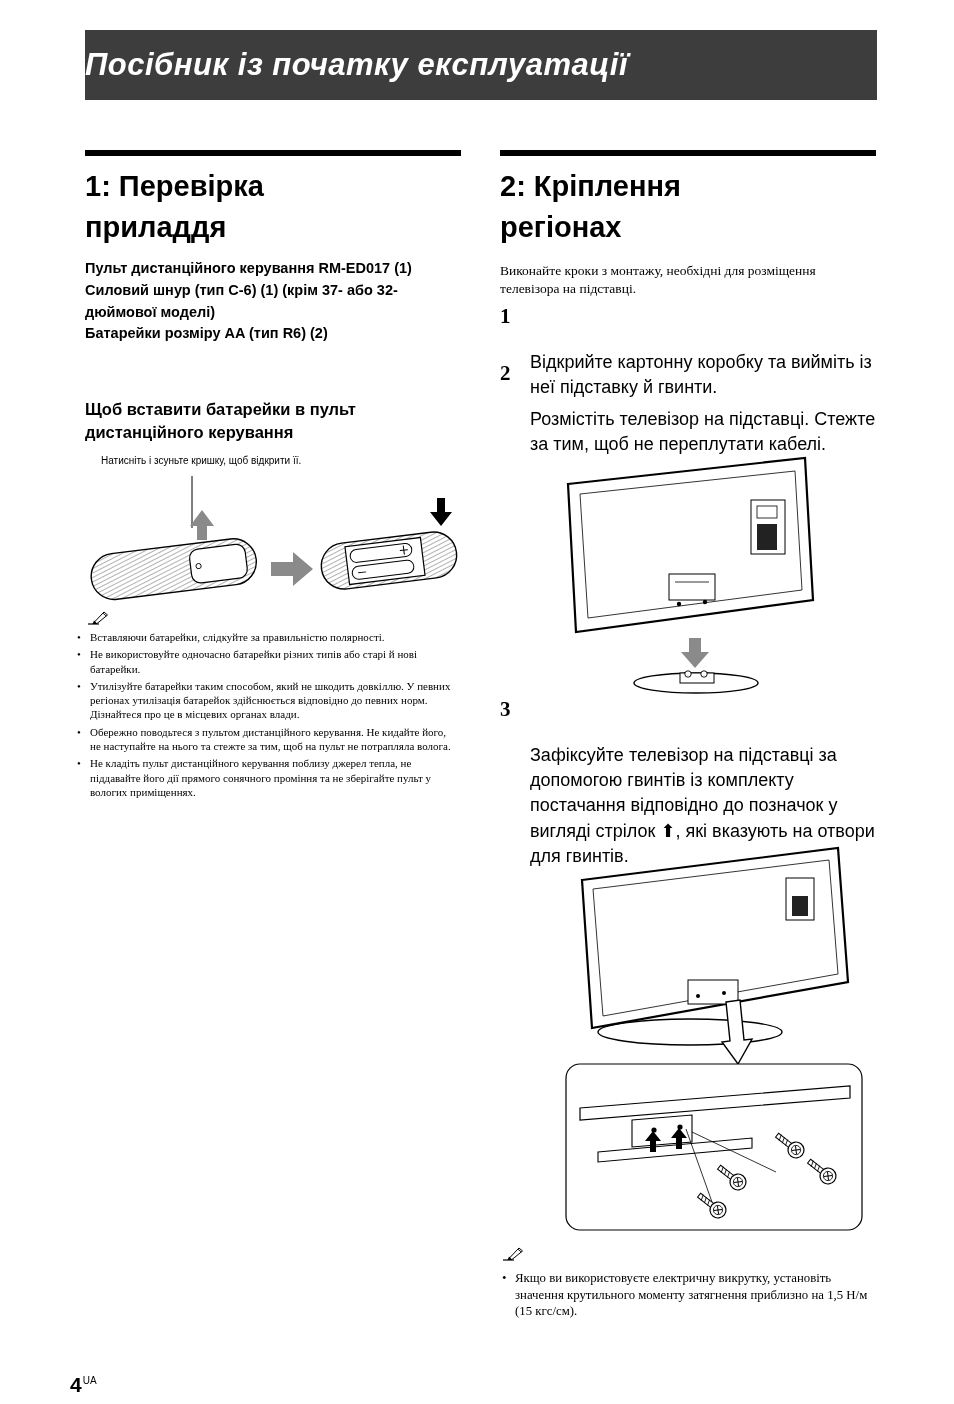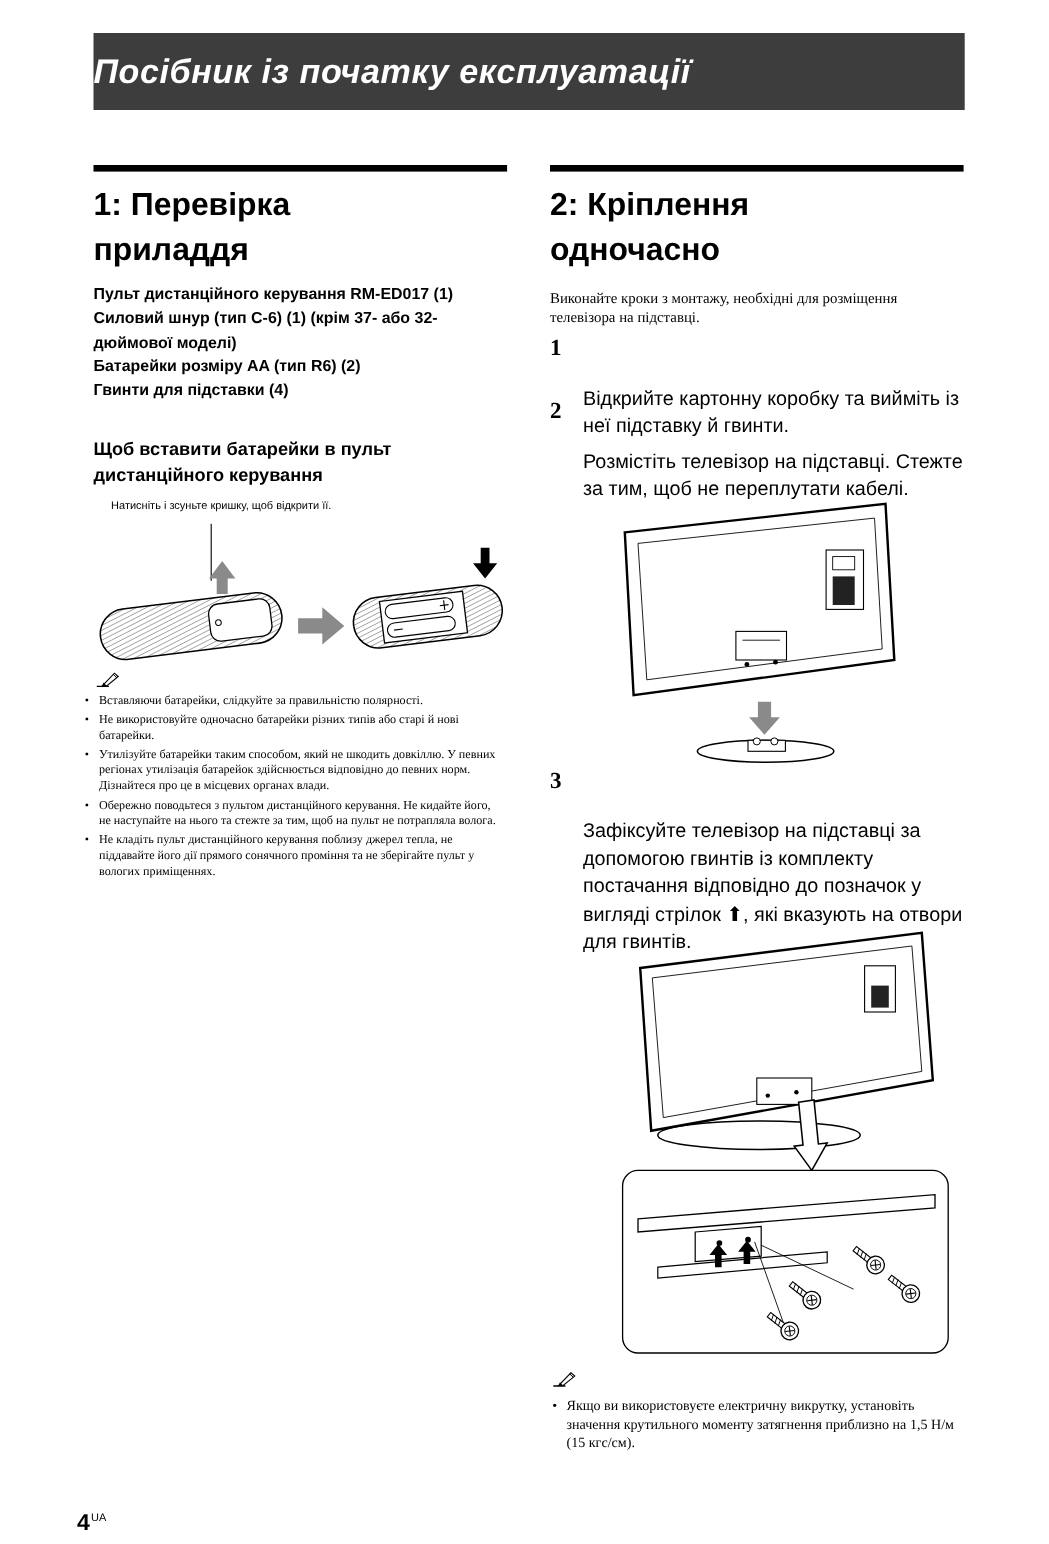--- a/index.html
+++ b/index.html
@@ -55,21 +55,20 @@
 
   <div class="section-title section-title-left">
     <span style="display:block">1: Перевірка</span>
     <span style="display:block">приладдя</span>
   </div>
 
   <div class="accessories">
     <div class="accessory-item">Пульт дистанційного керування RM-ED017 (1)</div>
     <div class="accessory-item">Силовий шнур (тип C-6) (1) (крім 37- або 32-дюймової моделі)</div>
     <div class="accessory-item">Батарейки розміру AA (тип R6) (2)</div>
-    <div class="accessory-item">Гвинти для підставки (4)</div>
   </div>
 
   <div class="subheading">Щоб вставити батарейки в пульт дистанційного керування</div>
 
   <div class="instruction">Натисніть і зсуньте кришку, щоб відкрити її.</div>
 
   <div class="illus illus-remotes">
     <svg width="376" height="142" viewBox="0 0 376 142">
       <defs>
         <pattern id="hatch" width="4" height="4" patternUnits="userSpaceOnUse" patternTransform="rotate(70)">
@@ -118,21 +117,21 @@
     <li>Не використовуйте одночасно батарейки різних типів або старі й нові батарейки.</li>
     <li>Утилізуйте батарейки таким способом, який не шкодить довкіллю. У певних регіонах утилізація батарейок здійснюється відповідно до певних норм. Дізнайтеся про це в місцевих органах влади.</li>
     <li>Обережно поводьтеся з пультом дистанційного керування. Не кидайте його, не наступайте на нього та стежте за тим, щоб на пульт не потрапляла волога.</li>
     <li>Не кладіть пульт дистанційного керування поблизу джерел тепла, не піддавайте його дії прямого сонячного проміння та не зберігайте пульт у вологих приміщеннях.</li>
   </ul>
 
   <div class="rule rule-right"></div>
 
   <div class="section-title section-title-right">
     <span style="display:block">2: Кріплення</span>
-    <span style="display:block">одночасно</span>
+    <span style="display:block">регіонах</span>
   </div>
 
   <div class="intro">Виконайте кроки з монтажу, необхідні для розміщення телевізора на підставці.</div>
 
   <div class="step step-1">
     <div class="step-num">1</div>
     <div class="step-text">Відкрийте картонну коробку та вийміть із неї підставку й гвинти.</div>
   </div>
 
   <div class="step step-2">

